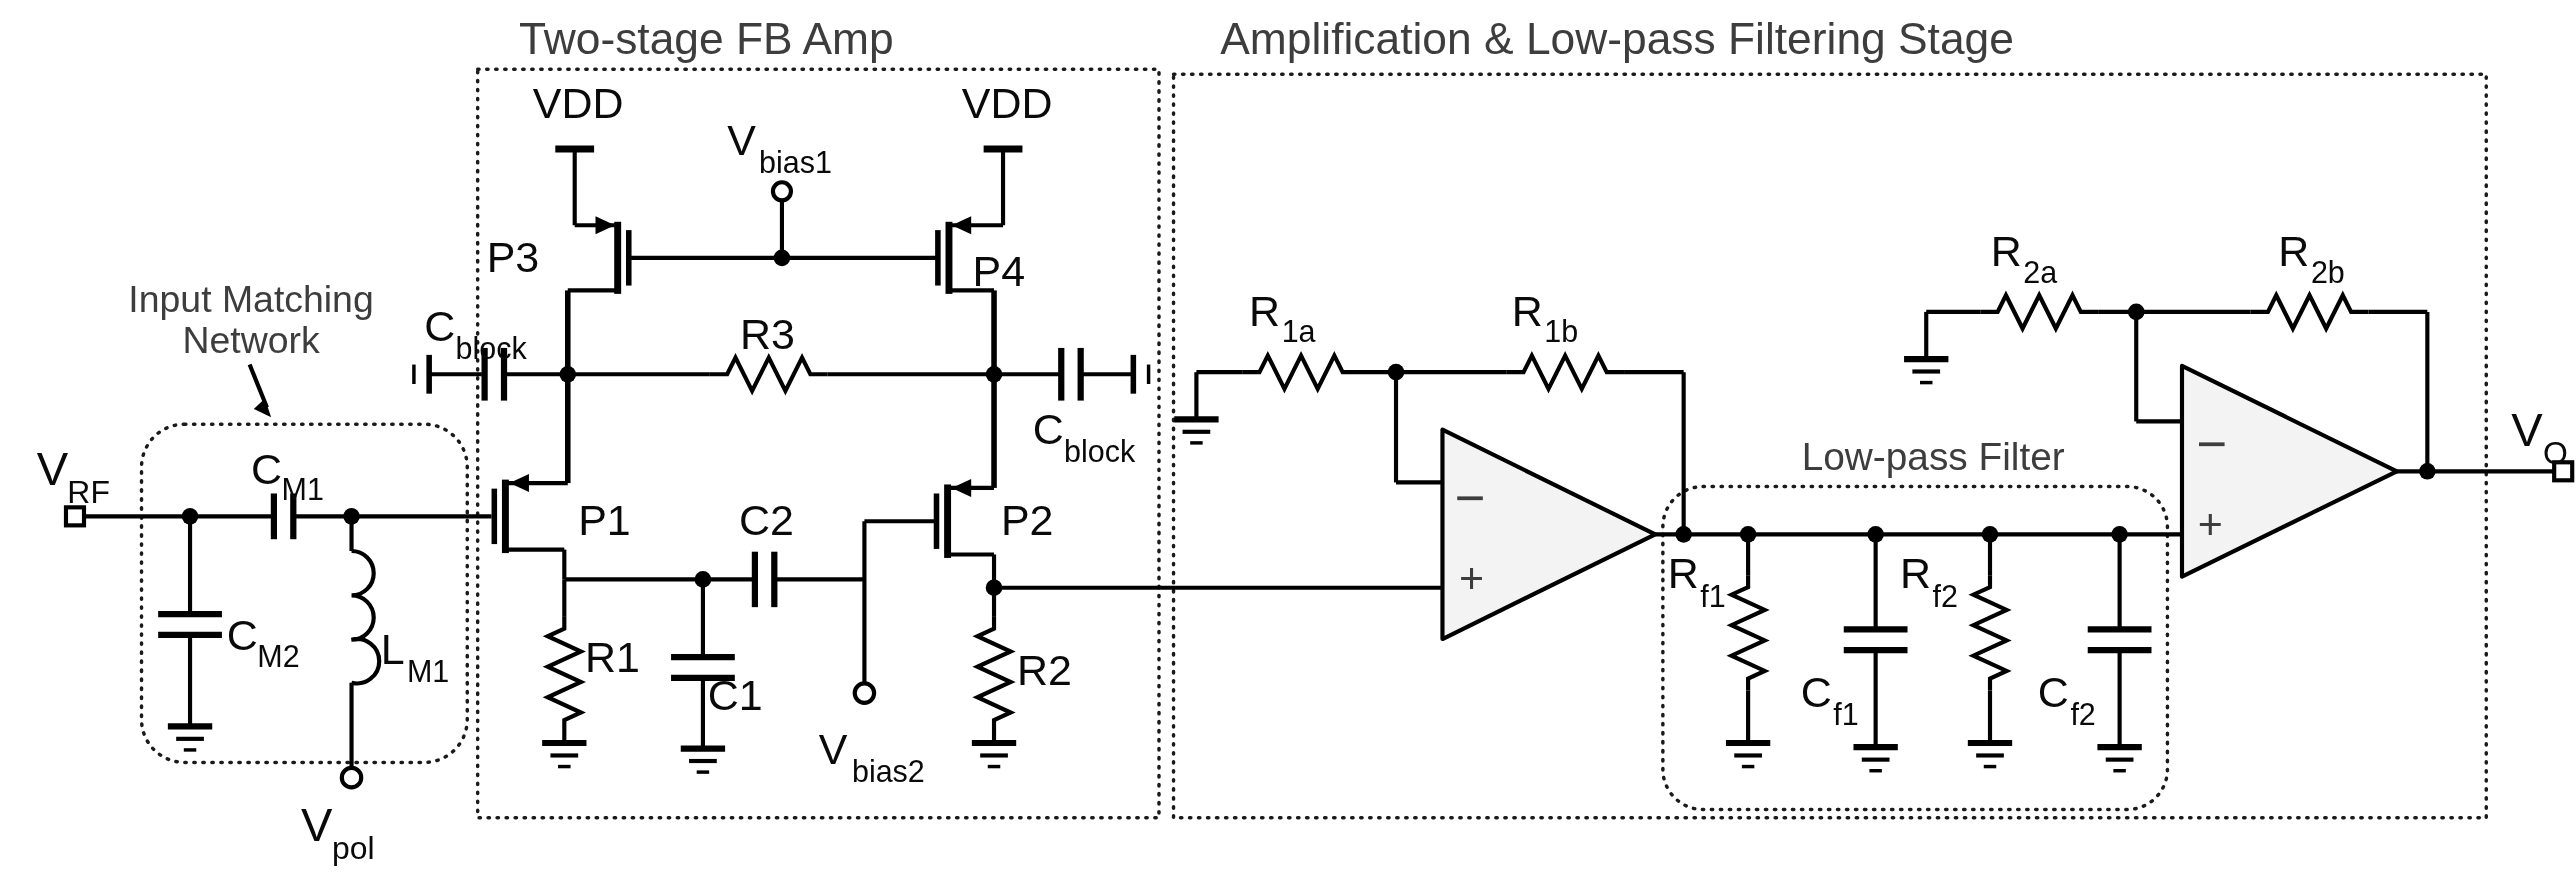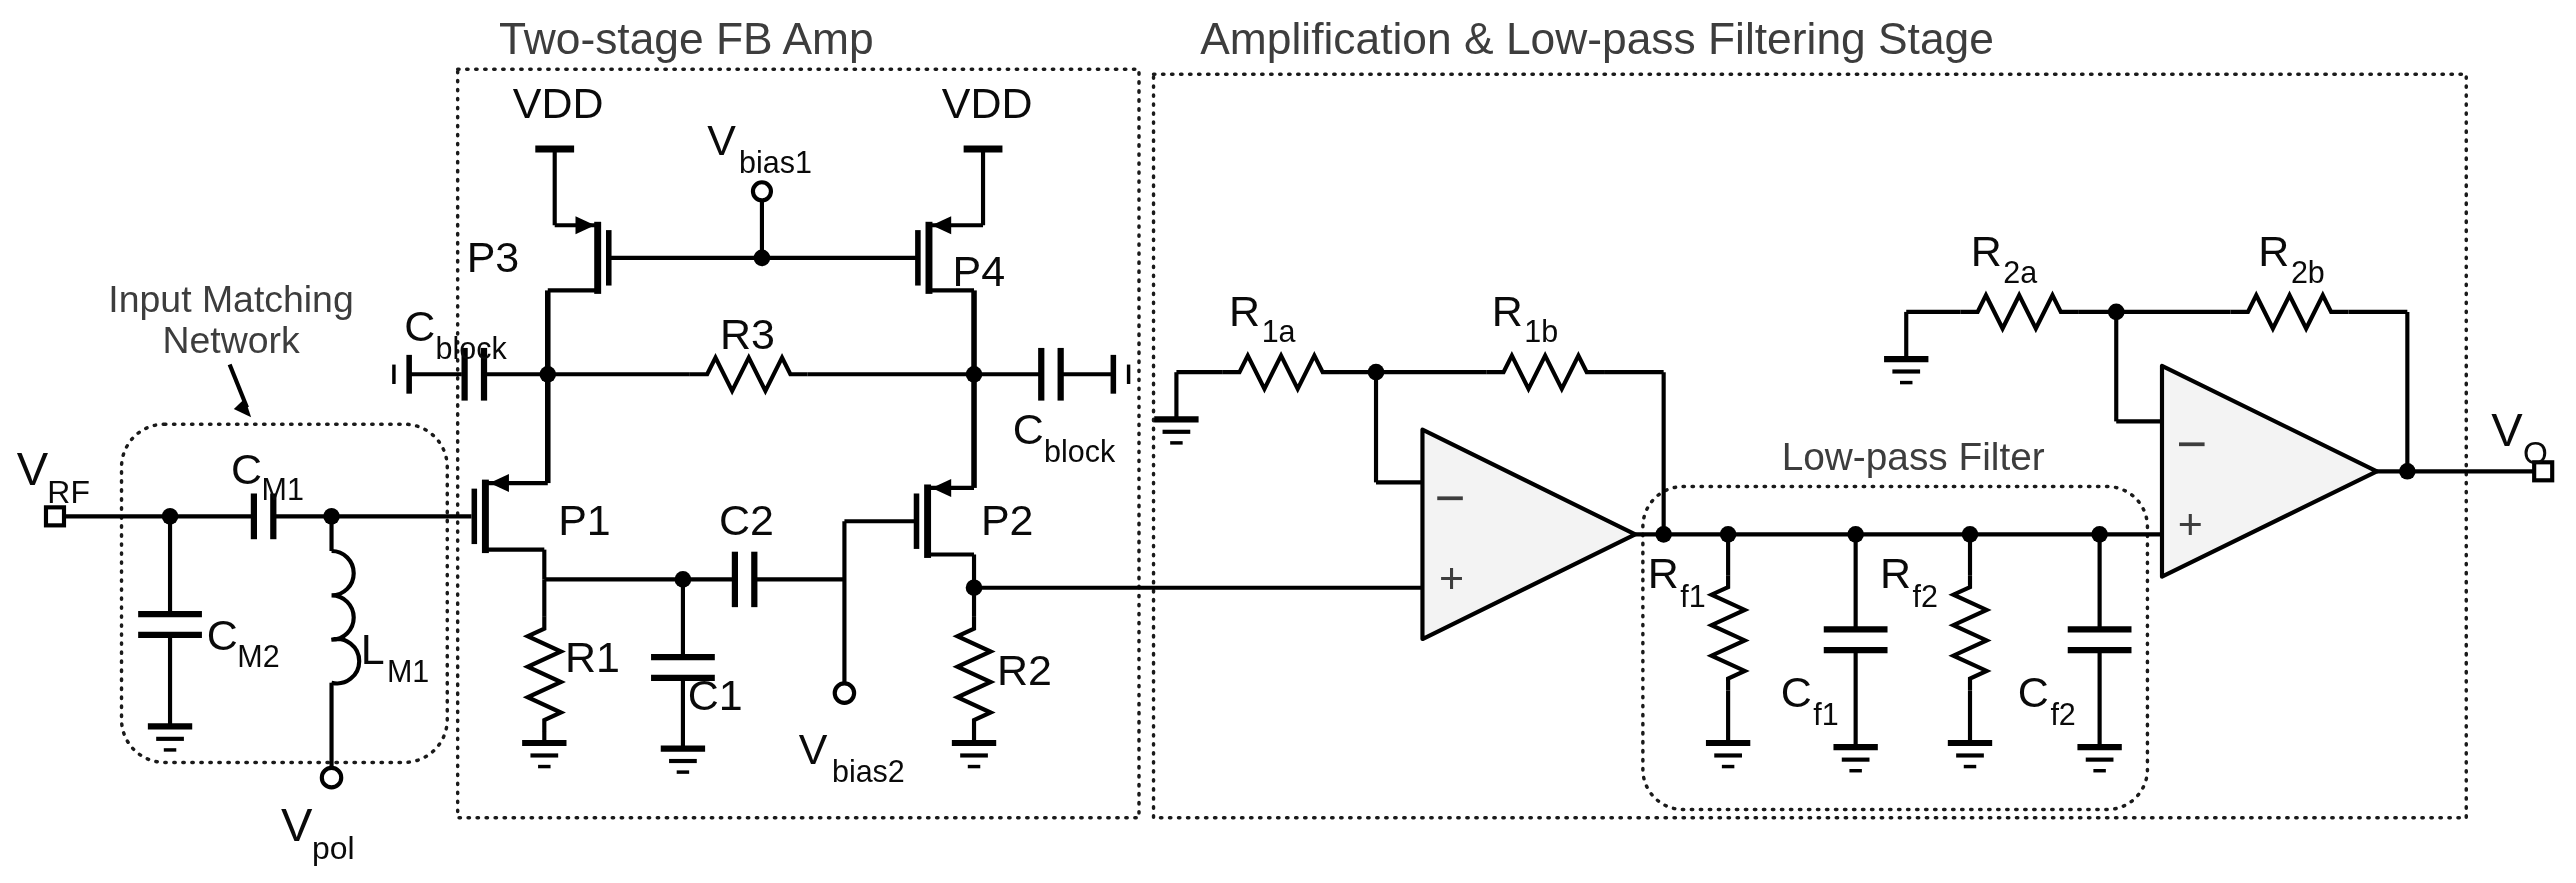--- a/index.html
+++ b/index.html
@@ -1,20 +1,20 @@
 <!DOCTYPE html>
 <html style="--wire: #000000; --text: #3d3d3d; --fb-amp-fill: #dce6f1; --stage-fill: #f3f3f3; --inner-fill: #d8d8d8; --border: #1a1a1a;font-size:11px"><head>
 <meta charset="utf-8">
 <style>
   :root{
     --wire:#000000; --text:#3d3d3d; --fb-amp-fill:#dce6f1;
     --stage-fill:#f3f3f3; --inner-fill:#d8d8d8; --border:#1a1a1a;
   }
   html,body{margin:0;padding:0;background:#ffffff;}
-  .stage{width:2048px;height:883px;background:#ffffff;}
+  .stage{width:2048px;height:883px;background:#ffffff;padding-left:20px;}
   svg{display:block;}
   text{font-family:"Liberation Sans","DejaVu Sans",sans-serif;fill:#0a0a0a;}
   .title{font-size:64px;fill:var(--text);}
   .sec{font-size:54px;fill:var(--text);}
   .lpf{font-size:56px;fill:var(--text);}
   .lbl{font-size:62px;}
   .sub{font-size:44px;}
   .port{font-size:68px;}
   .psub{font-size:46px;}
   .vdd{font-size:62px;}

